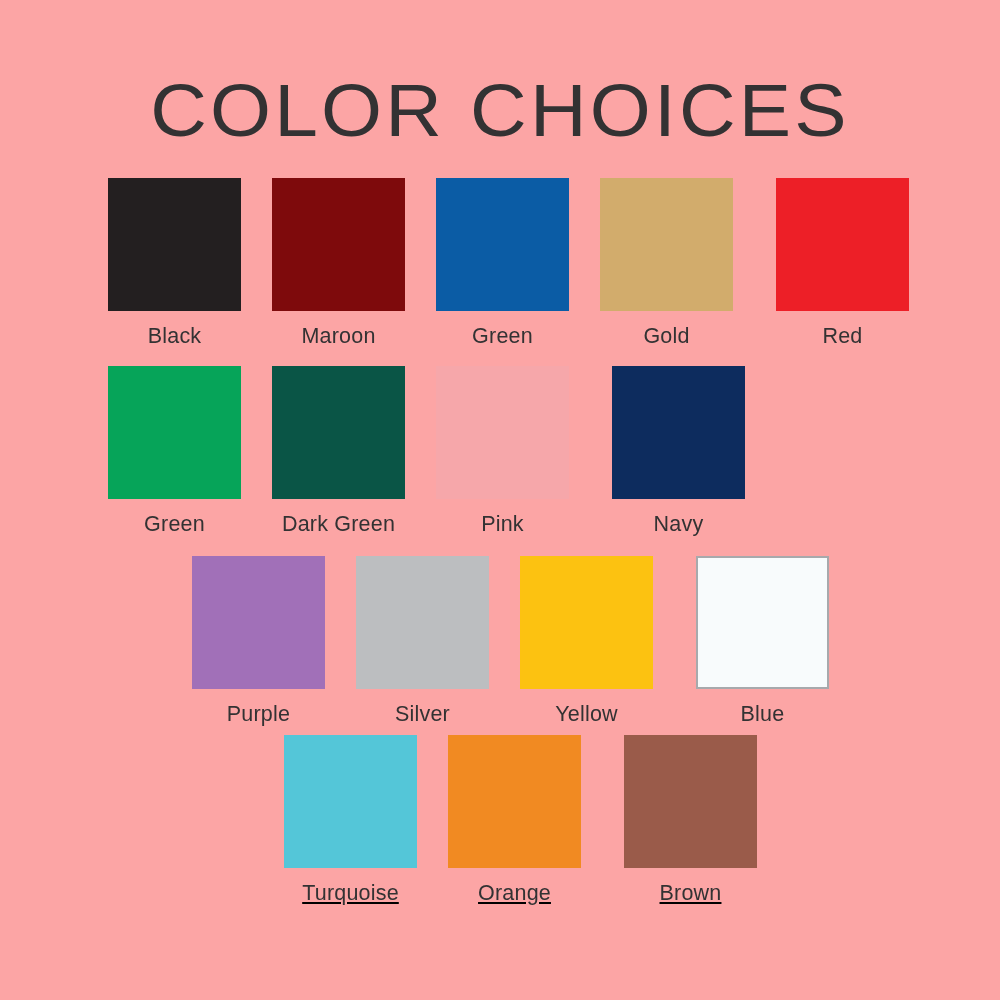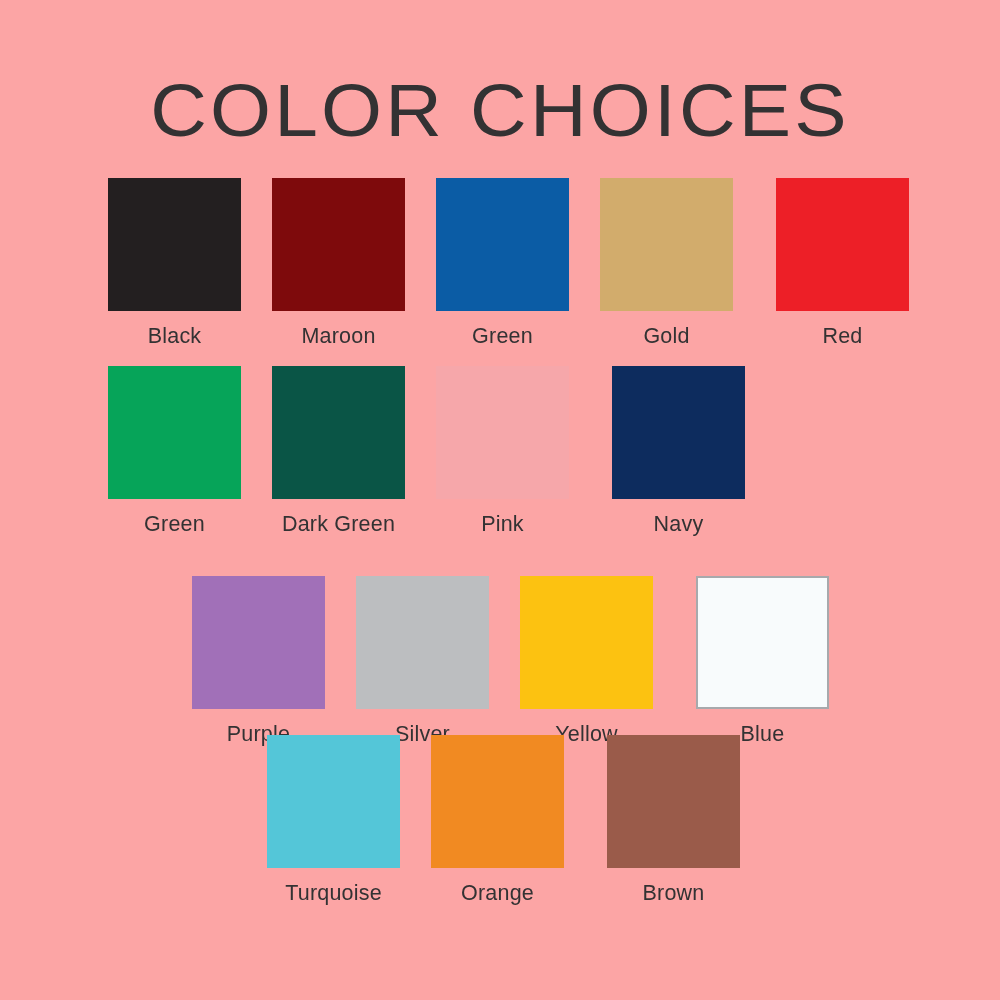--- a/index.html
+++ b/index.html
@@ -86,22 +86,22 @@
     font-weight: 300;
     color: #333233;
     letter-spacing: 0.2px;
     white-space: nowrap;
     text-align: center;
   }
 
   
   .row-1 { left: 108px; top: 178px; }
   .row-2 { left: 108px; top: 366px; }
-  .row-3 { left: 192px; top: 576px; }
-  .row-4 { left: 267px; top: 735px; }
+  .row-3 { left: 192px; top: 556px; }
+  .row-4 { left: 284px; top: 735px; text-decoration: underline; }
 </style>
 </head>
 <body style="background: rgb(255, 255, 255);">
 
 <div id="page">
 
   <div class="title">COLOR CHOICES</div>
 
   <div class="grid">
     <div class="row row-1">

